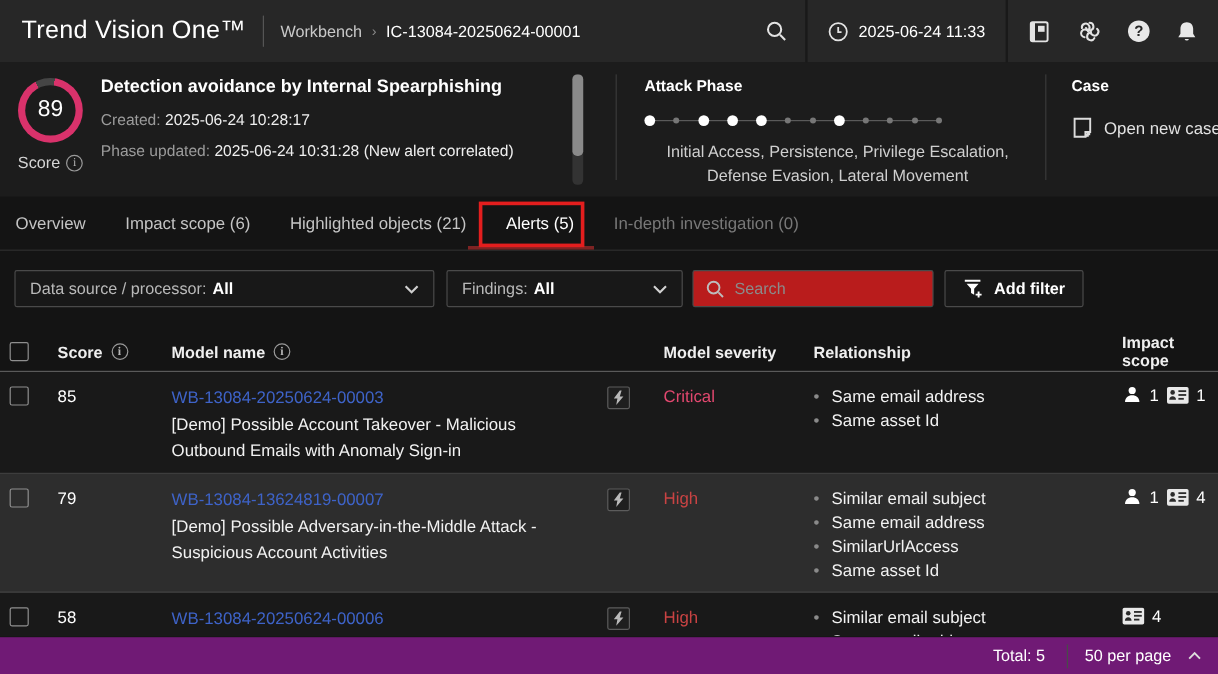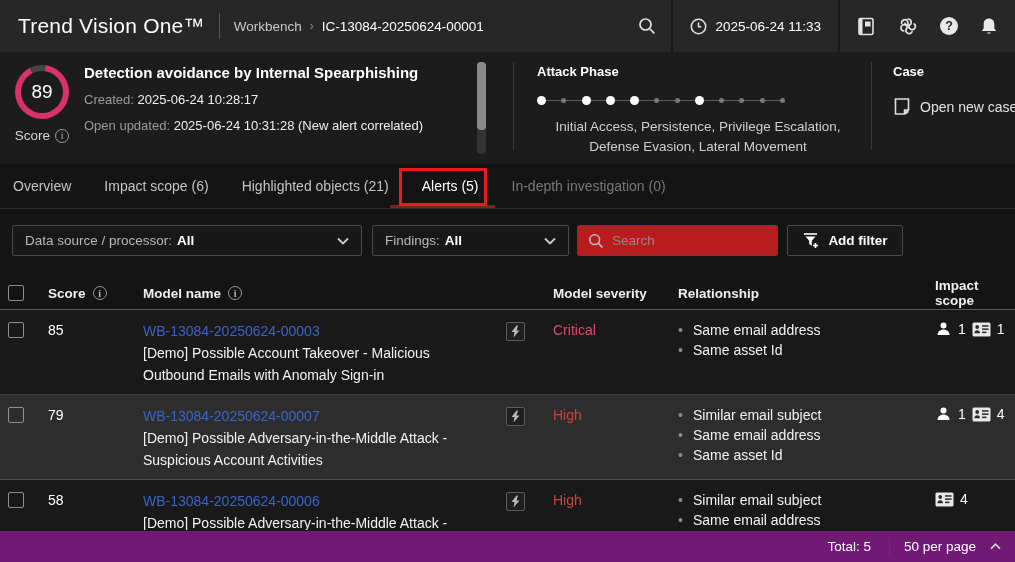--- a/index.html
+++ b/index.html
@@ -175,21 +175,21 @@
       </div>
     </div>
 
     <div class="summary-main">
       <div class="inc-title">Detection avoidance by Internal Spearphishing</div>
       <div class="inc-line">
         <span>Created:</span>
         <span class="val">2025-06-24 10:28:17</span>
       </div>
       <div class="inc-line">
-        <span>Open updated:</span>
+        <span>Phase updated:</span>
         <span class="val">2025-06-24 10:31:28 (New alert correlated)</span>
       </div>
     </div>
 
     <div class="v-scrollbar">
       <div class="v-thumb"></div>
     </div>
     <div class="sum-div" style="left:513px"></div>
 
     <div class="attack-phase">
@@ -336,33 +336,34 @@
               </svg>
             </span>
             <span class="cnt">1</span>
           </div>
     </div>
 
     <div class="trow">
       <div class="c-check"><span class="checkbox"></span></div>
       <div class="c-score">79</div>
       <div class="c-model">
-        <a class="model-link">WB-13084-20250624-00007</a>
+        <a class="model-link">WB-13084-13624819-00007</a>
         <div class="model-name">[Demo] Possible Adversary-in-the-Middle Attack - Suspicious Account Activities</div>
         <span class="bolt-box">
           <svg width="11" height="13" viewBox="0 0 11 13">
                 <path d="M6.5 0.5 L1.5 7 h3 L3.5 12.5 L9.5 5.5 h-3 L8 0.5 z" fill="#b9b9b9"></path>
               </svg>
         </span>
       </div>
       <div class="c-sev" style="color: rgb(201, 67, 67);">High</div>
       <div class="c-rel">
             <ul>
               <li>Similar email subject</li>
               <li>Same email address</li>
+              <li>SimilarUrlAccess</li>
               <li>Same asset Id</li>
             </ul>
           </div>
       <div class="c-impact">
             <span class="impact-icon">
               <svg width="17" height="16" viewBox="0 0 16 16">
                 <circle cx="8" cy="4.4" r="3" fill="#fff"></circle>
                 <path d="M2 14 c0-3.4 2.7-5.6 6-5.6 s6 2.2 6 5.6 z" fill="#fff"></path>
               </svg>
             </span>

